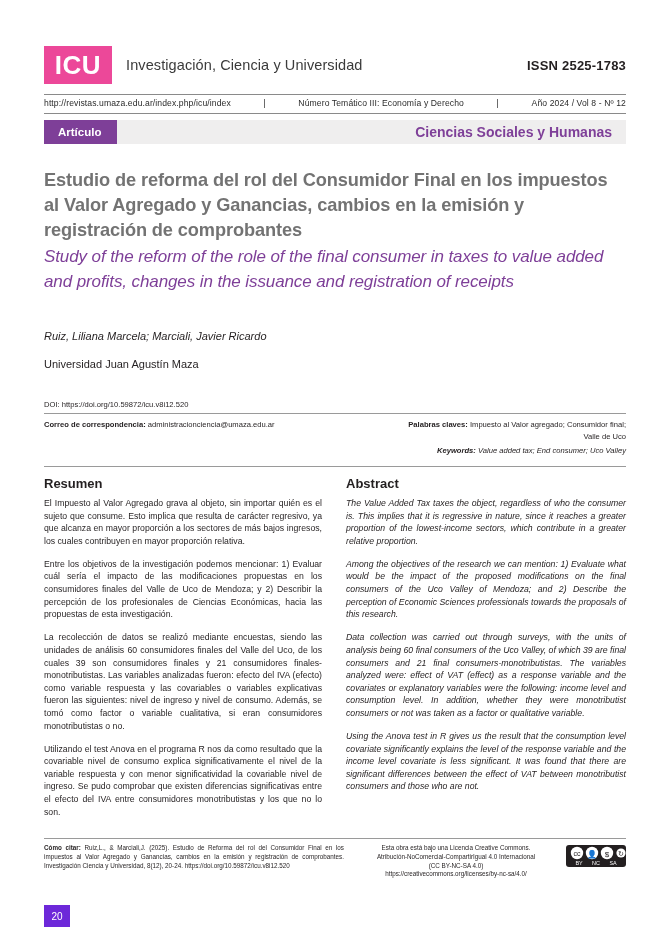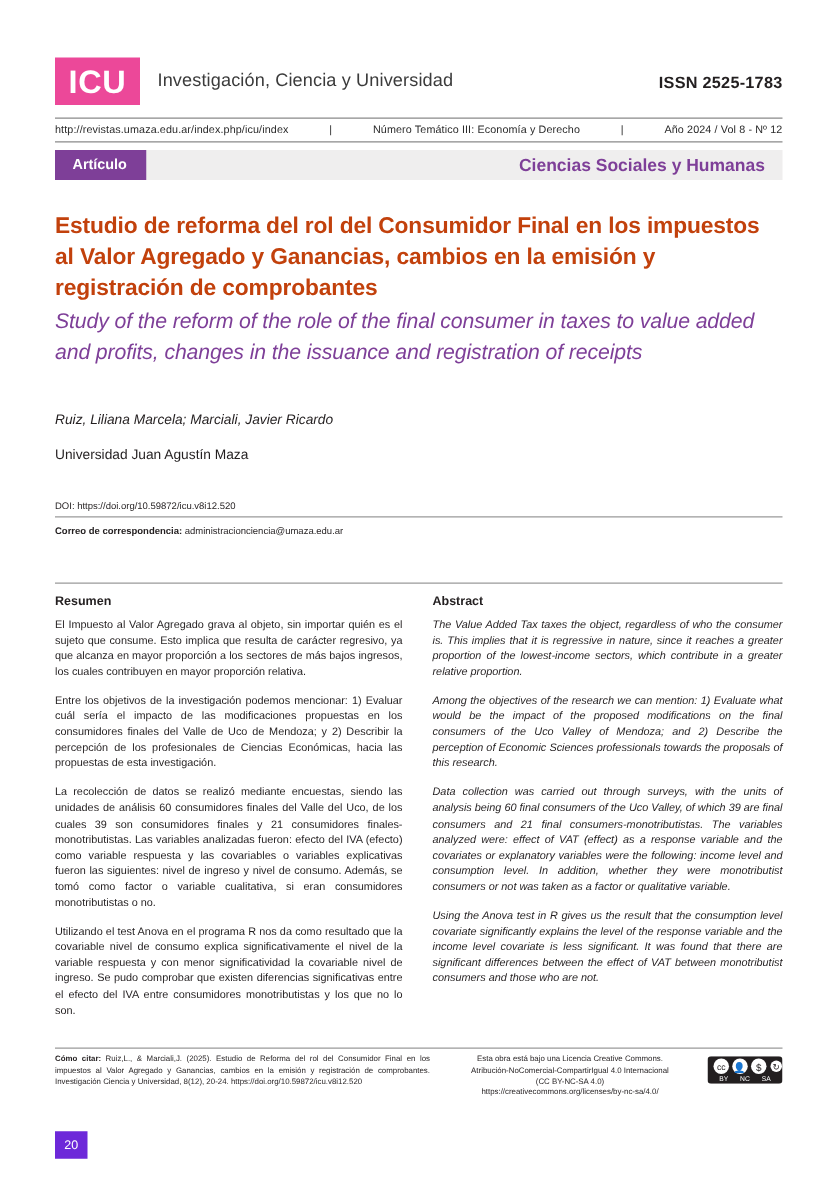--- a/index.html
+++ b/index.html
@@ -122,21 +122,21 @@
 
   
   .title-es {
     position: absolute;
     left: 44px;
     top: 168px;
     width: 570px;
     font-size: 18.2px;
     line-height: 25px;
     font-weight: bold;
-    color: #c2410c;
+    color: #737373;
     letter-spacing: -0.1px;
   }
   .title-en {
     position: absolute;
     left: 44px;
     top: 245px;
     width: 570px;
     font-size: 17px;
     line-height: 24.5px;
     font-style: italic;
@@ -216,21 +216,21 @@
     top: 476px;
     width: 278px;
   }
   .col-right {
     position: absolute;
     left: 346px;
     top: 476px;
     width: 280px;
   }
   .col-head {
-    font-size: 10px;
+    font-size: 13px;
     font-weight: bold;
     color: #231f20;
     margin-bottom: 6px;
   }
   .para {
     font-size: 8.7px;
     line-height: 12.6px;
     text-align: justify;
     color: #231f20;
     margin-bottom: 10.5px;
@@ -327,20 +327,31 @@
   <div class="doi">DOI: https://doi.org/10.59872/icu.v8i12.520</div>
   <div class="rule-doi"></div>
 
   <div class="corr-block">
     <div>
       <span class="lbl">Correo de correspondencia:</span>
       <span>administracionciencia@umaza.edu.ar</span>
     </div>
   </div>
 
+  <div class="kw-block">
+    <div>
+      <span class="lbl">Palabras claves:</span>
+      <span>Impuesto al Valor agregado; Consumidor final;</span>
+    </div>
+    <div>Valle de Uco</div>
+    <div style="margin-top:3px;">
+      <span class="lbl ital">Keywords:</span>
+      <span class="ital">Value added tax; End consumer; Uco Valley</span>
+    </div>
+  </div>
 
   <div class="rule-doi2"></div>
 
   <div class="col-left">
     <div class="col-head">Resumen</div>
     <div class="para">El Impuesto al Valor Agregado grava al objeto, sin importar quién es el sujeto que consume. Esto implica que resulta de carácter regresivo, ya que alcanza en mayor proporción a los sectores de más bajos ingresos, los cuales contribuyen en mayor proporción relativa.</div>
     <div class="para">Entre los objetivos de la investigación podemos mencionar: 1) Evaluar cuál sería el impacto de las modificaciones propuestas en los consumidores finales del Valle de Uco de Mendoza; y 2) Describir la percepción de los profesionales de Ciencias Económicas, hacia las propuestas de esta investigación.</div>
     <div class="para">La recolección de datos se realizó mediante encuestas, siendo las unidades de análisis 60 consumidores finales del Valle del Uco, de los cuales 39 son consumidores finales y 21 consumidores finales-monotributistas. Las variables analizadas fueron: efecto del IVA (efecto) como variable respuesta y las covariables o variables explicativas fueron las siguientes: nivel de ingreso y nivel de consumo. Además, se tomó como factor o variable cualitativa, si eran consumidores monotributistas o no.</div>
     <div class="para">Utilizando el test Anova en el programa R nos da como resultado que la covariable nivel de consumo explica significativamente el nivel de la variable respuesta y con menor significatividad la covariable nivel de ingreso. Se pudo comprobar que existen diferencias significativas entre el efecto del IVA entre consumidores monotributistas y los que no lo son.</div>
   </div>

